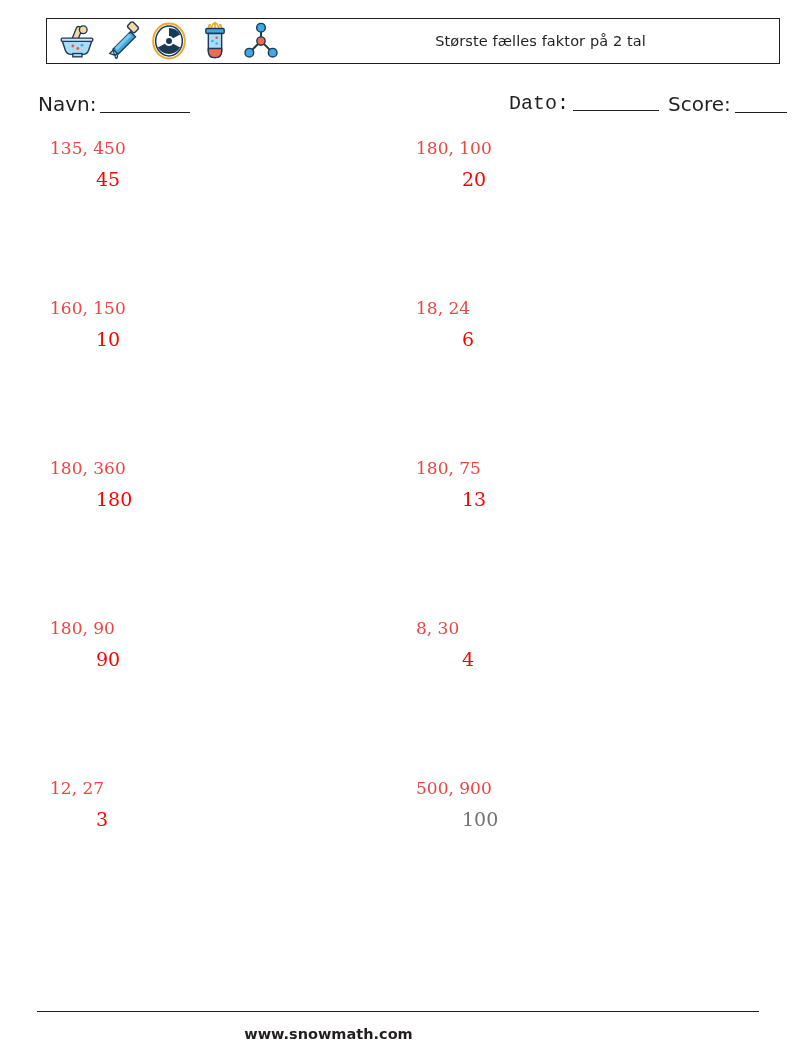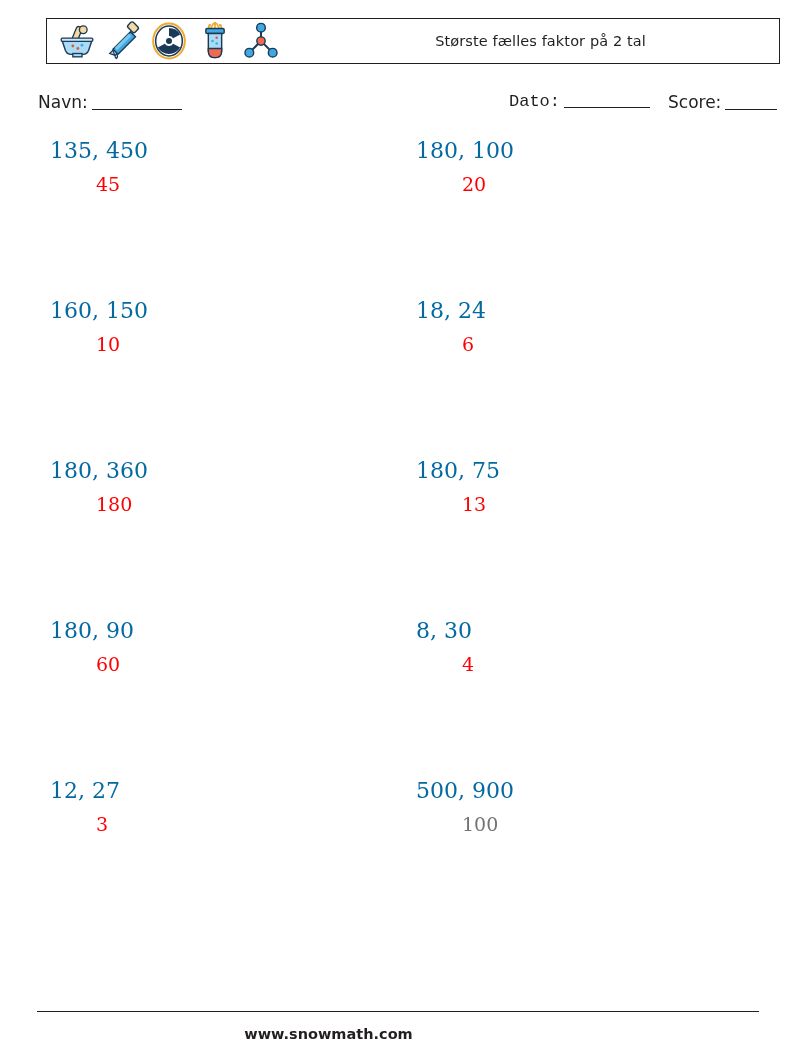--- a/index.html
+++ b/index.html
@@ -53,21 +53,21 @@
   }
 
   
   .meta-row {
     position: absolute;
     left: 0;
     top: 92px;
     width: 794px;
     height: 26px;
     font-family: "DejaVu Sans", sans-serif;
-    font-size: 17px;
+    font-size: 20px;
     color: #231f20;
   }
   .meta-name {
     position: absolute;
     left: 38px;
     top: 0;
     white-space: nowrap;
   }
   .meta-date {
     position: absolute;
@@ -106,22 +106,22 @@
   .prob-cell {
     position: absolute;
     top: 0;
     width: 330px;
   }
   .prob-cell.col-left  { left: 50px; }
   .prob-cell.col-right { left: 416px; }
 
   .prob-expr {
     font-family: "DejaVu Serif", serif;
-    font-size: 22px;
-    color: #0369a1;
+    font-size: 17px;
+    color: #ef4444;
     line-height: 1.0;
     white-space: nowrap;
   }
   .prob-answer {
     font-family: "DejaVu Serif", serif;
     font-size: 19px;
     line-height: 1.0;
     margin-top: 13px;
     padding-left: 46px;
     white-space: nowrap;
@@ -253,21 +253,21 @@
     </div>
     <div class="prob-cell col-right">
       <div class="prob-expr">180, 75</div>
       <div class="prob-answer" style="color:#ff0000">13</div>
     </div>
   </div>
 
   <div class="prob-row">
     <div class="prob-cell col-left">
       <div class="prob-expr">180, 90</div>
-      <div class="prob-answer" style="color:#ff0000">60</div>
+      <div class="prob-answer" style="color:#ff0000">90</div>
     </div>
     <div class="prob-cell col-right">
       <div class="prob-expr">8, 30</div>
       <div class="prob-answer" style="color:#ff0000">4</div>
     </div>
   </div>
 
   <div class="prob-row">
     <div class="prob-cell col-left">
       <div class="prob-expr">12, 27</div>

